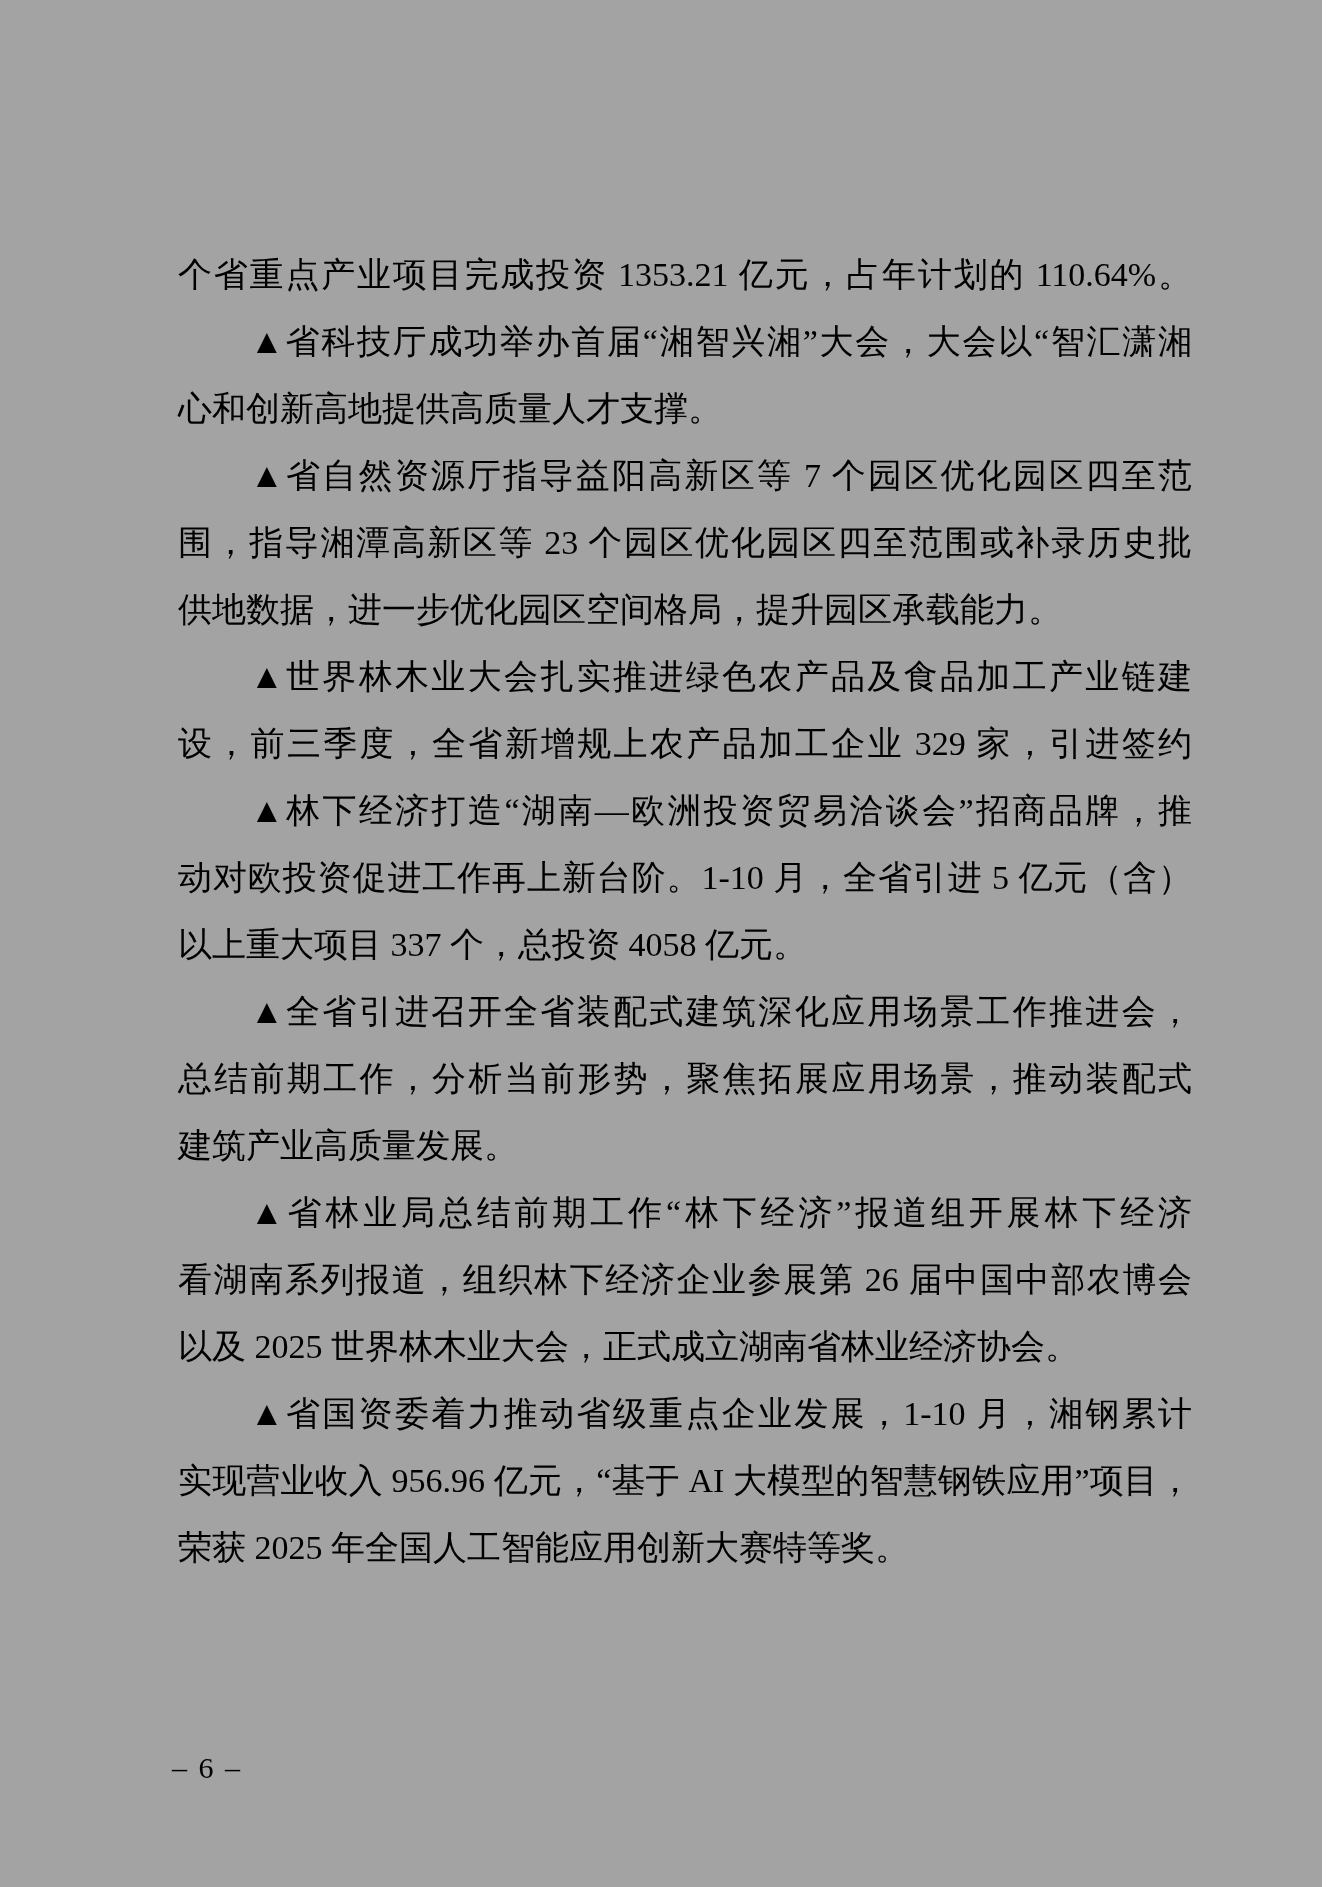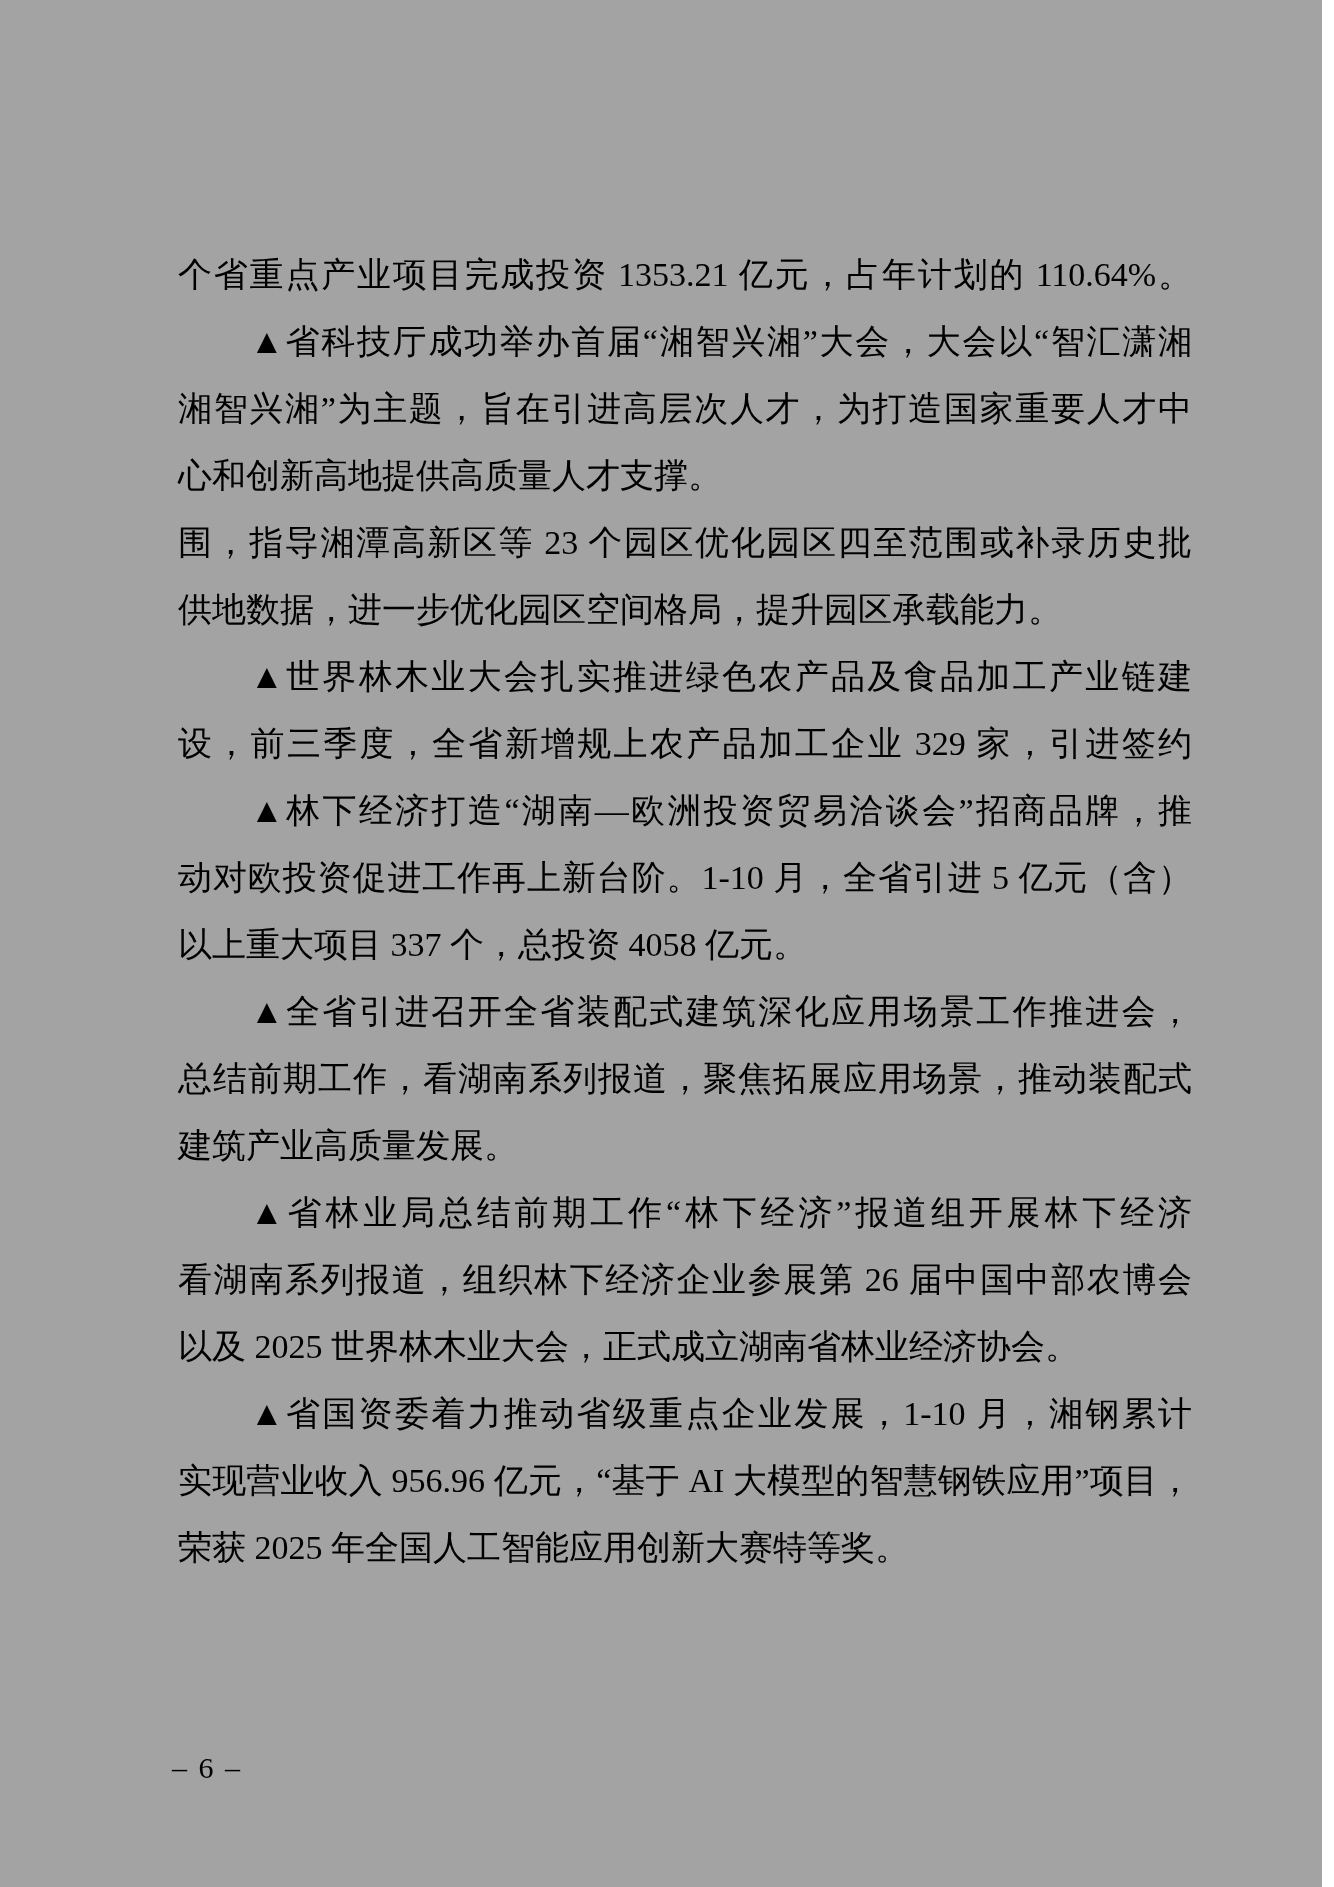--- a/index.html
+++ b/index.html
@@ -41,31 +41,31 @@
     color: #000000;
   }
 </style>
 </head>
 <body>
 
 <div class="page">
   <div class="body-text">
     <div class="line j"><span>个省重点产业项目完成投资 1353.21 亿元，占年计划的 110.64%。</span></div>
     <div class="line j indent"><span class="bold">▲省科技厅</span><span>成功举办首届“湘智兴湘”大会，大会以“智汇潇湘</span></div>
-    <div class="line j"><span>湘智兴湘”为主题，旨在引进高层次人才，为打造国家重要人才中</span></div>
     <div class="line"><span>心和创新高地提供高质量人才支撑。</span></div>
+    <div class="line j indent"><span class="bold">▲省自然资源厅</span><span>指导益阳高新区等 7 个园区优化园区四至范</span></div>
     <div class="line j"><span>围，指导湘潭高新区等 23 个园区优化园区四至范围或补录历史批</span></div>
     <div class="line"><span>供地数据，进一步优化园区空间格局，提升园区承载能力。</span></div>
     <div class="line j indent"><span class="bold">▲世界林木业大会</span><span>扎实推进绿色农产品及食品加工产业链建</span></div>
     <div class="line j"><span>设，前三季度，全省新增规上农产品加工企业 329 家，引进签约</span></div>
     <div class="line j indent"><span class="bold">▲林下经济</span><span>打造“湖南—欧洲投资贸易洽谈会”招商品牌，推</span></div>
     <div class="line j"><span>动对欧投资促进工作再上新台阶。1-10 月，全省引进 5 亿元（含）</span></div>
     <div class="line"><span>以上重大项目 337 个，总投资 4058 亿元。</span></div>
     <div class="line j indent"><span class="bold">▲全省引进</span><span>召开全省装配式建筑深化应用场景工作推进会，</span></div>
-    <div class="line j"><span>总结前期工作，看湖南系列报道，聚焦拓展应用场景，推动装配式</span></div>
+    <div class="line j"><span>总结前期工作，分析当前形势，聚焦拓展应用场景，推动装配式</span></div>
     <div class="line"><span>建筑产业高质量发展。</span></div>
     <div class="line j indent"><span class="bold">▲省林业局</span><span>总结前期工作“林下经济”报道组开展林下经济</span></div>
     <div class="line j"><span>看湖南系列报道，组织林下经济企业参展第 26 届中国中部农博会</span></div>
     <div class="line"><span>以及 2025 世界林木业大会，正式成立湖南省林业经济协会。</span></div>
     <div class="line j indent"><span class="bold">▲省国资委</span><span>着力推动省级重点企业发展，1-10 月，湘钢累计</span></div>
     <div class="line j"><span>实现营业收入 956.96 亿元，“基于 AI 大模型的智慧钢铁应用”项目，</span></div>
     <div class="line"><span>荣获 2025 年全国人工智能应用创新大赛特等奖。</span></div>
   </div>
   <div class="footer">– 6 –</div>
 </div>

